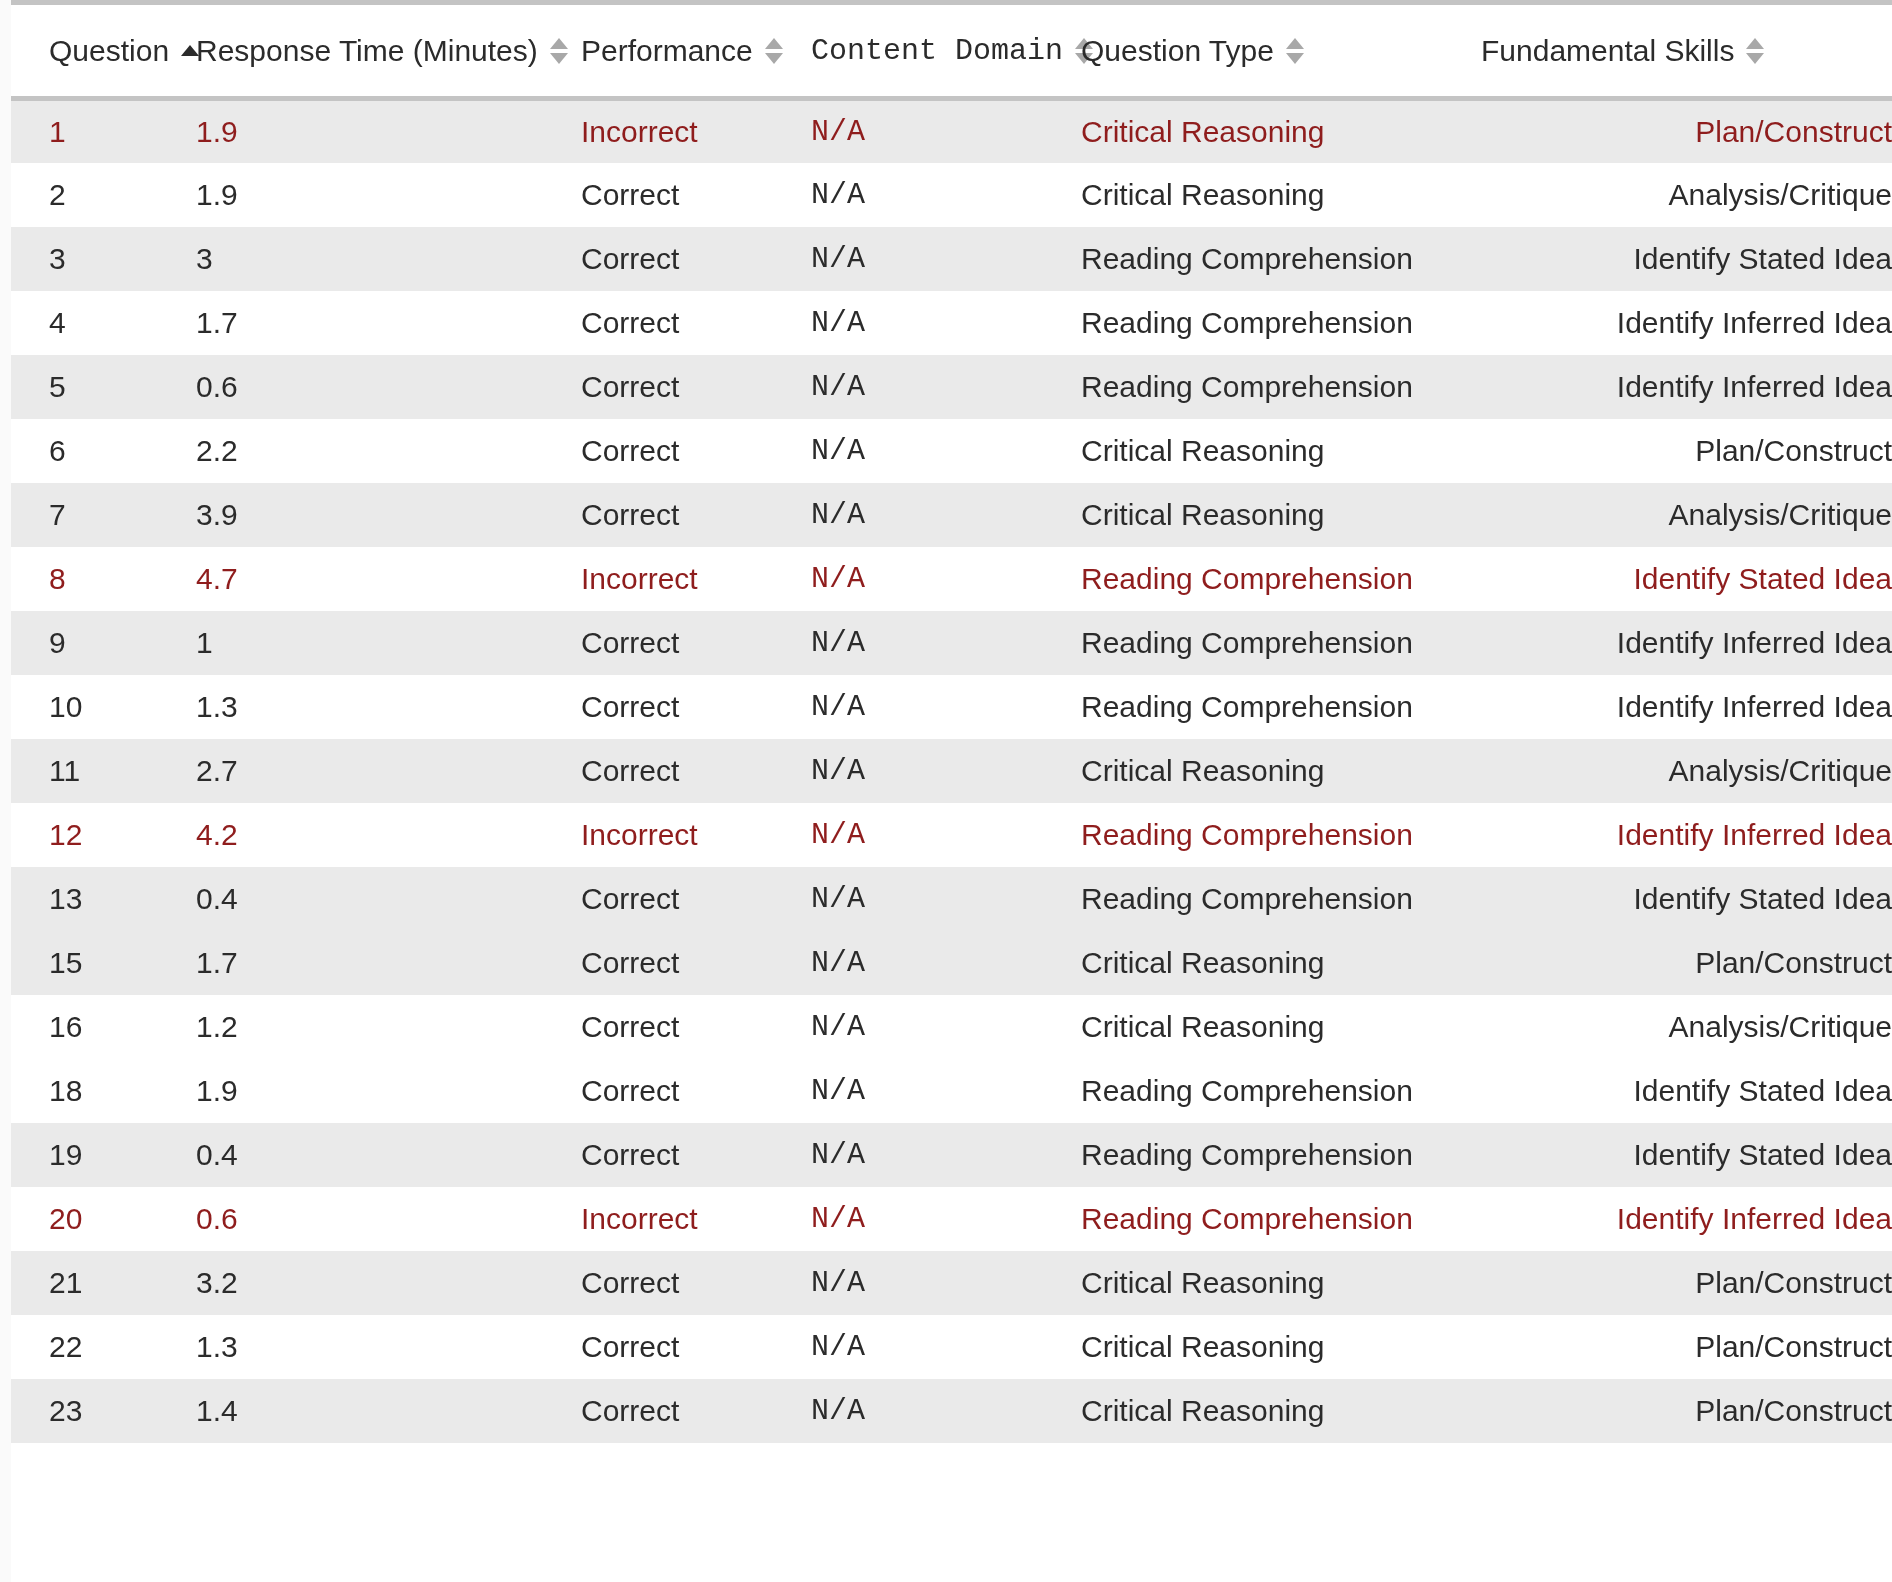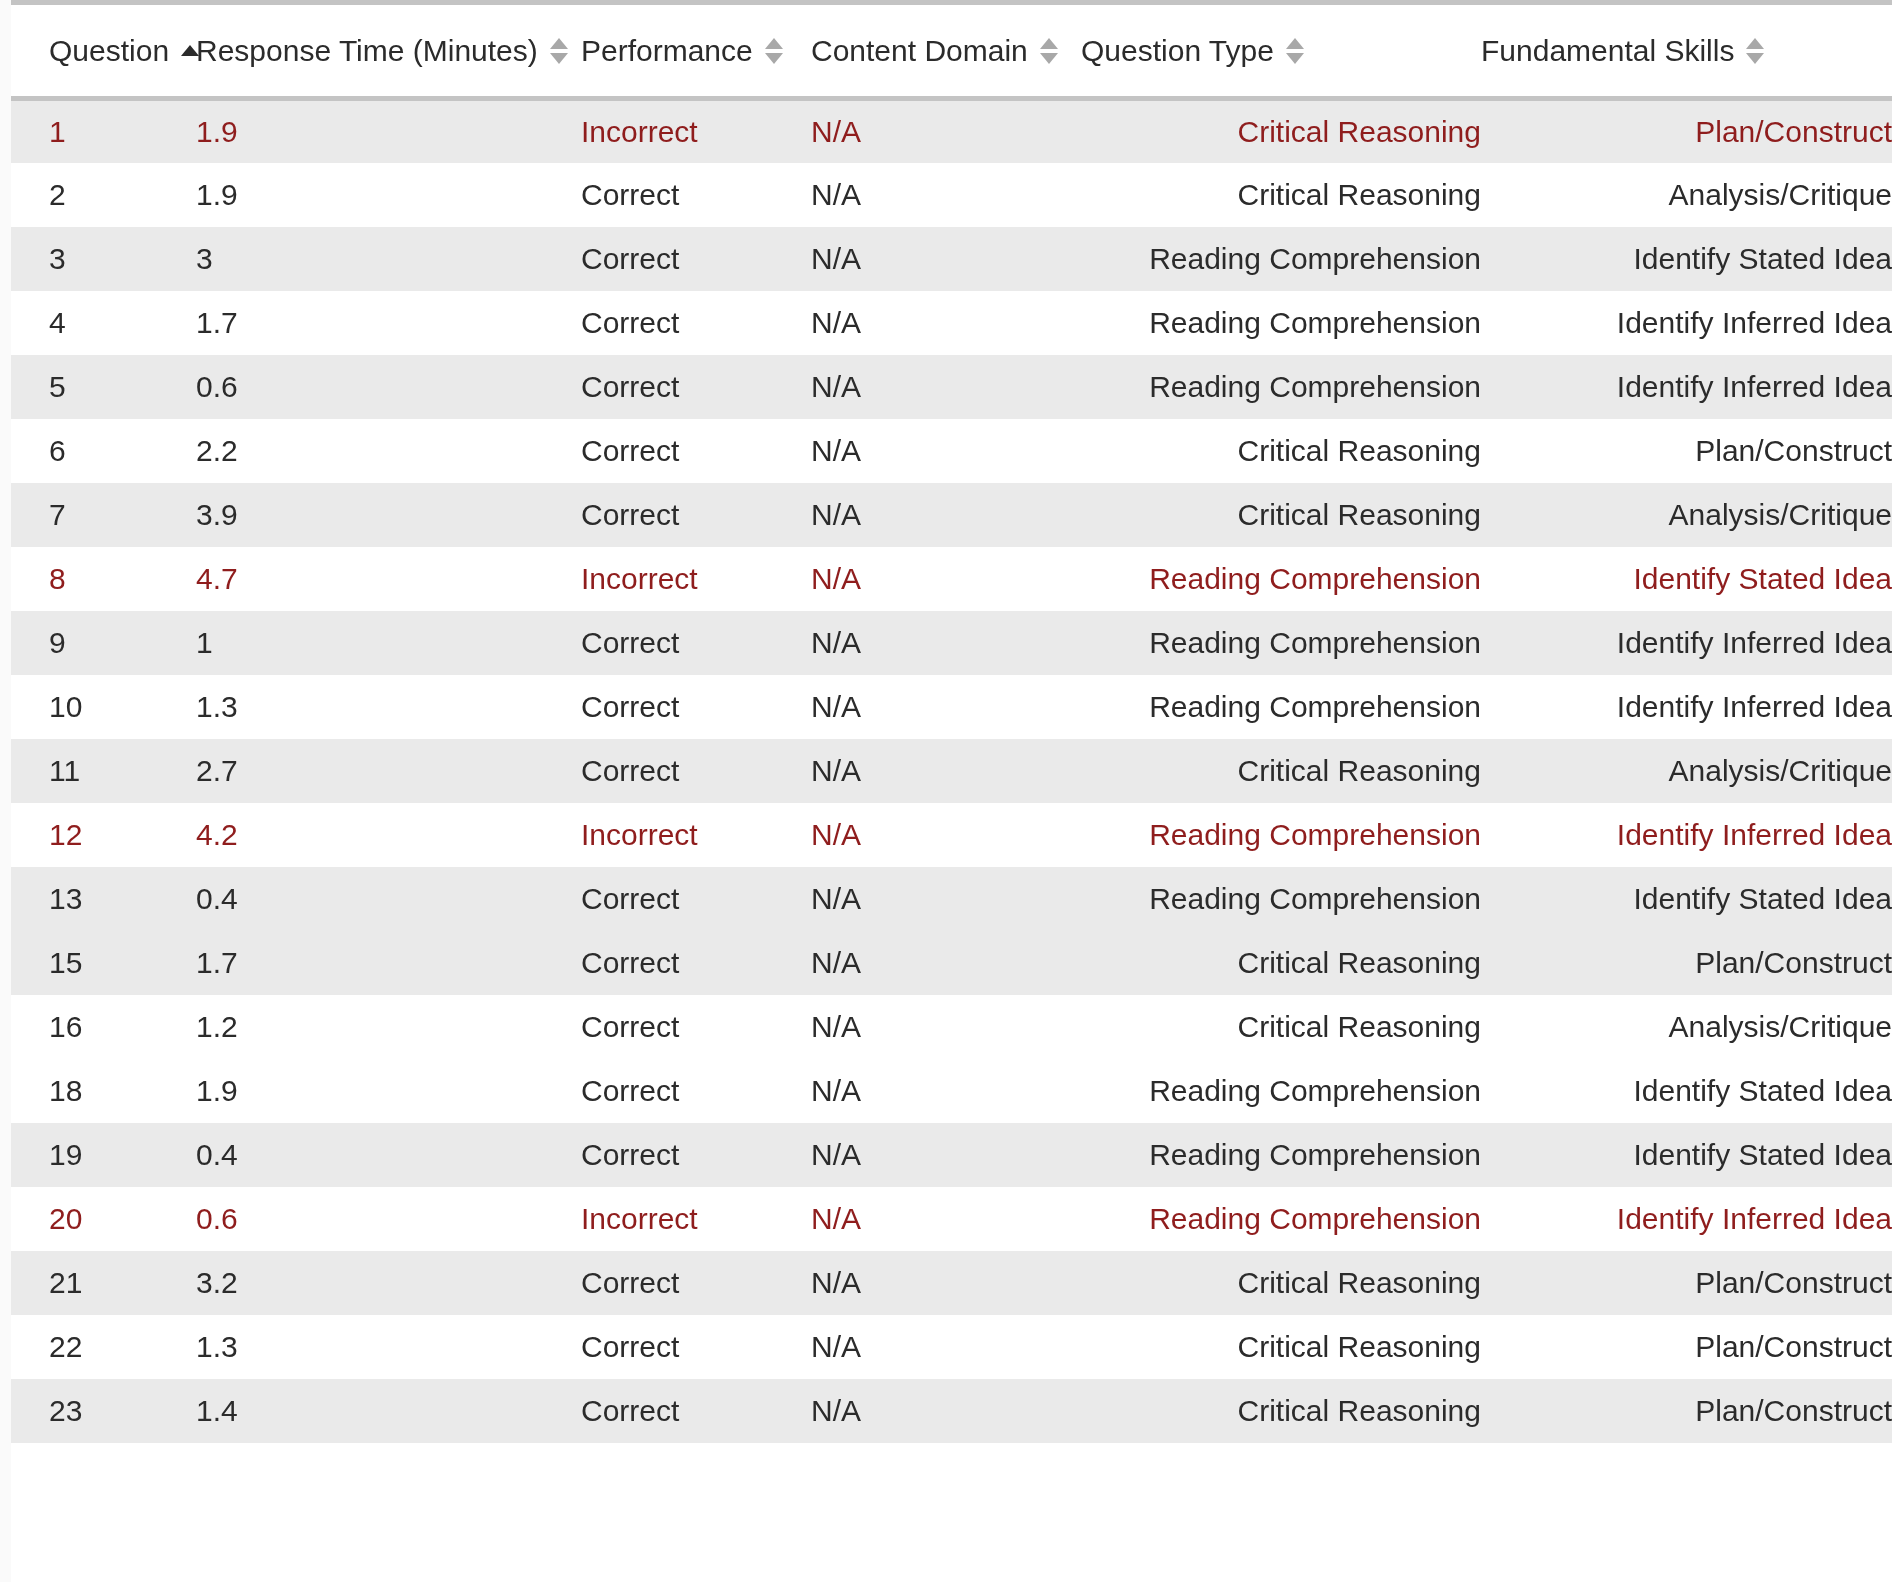--- a/index.html
+++ b/index.html
@@ -120,22 +120,22 @@
     box-sizing: border-box;
   }
   tbody tr.incorrect td {
     color: #8f1d1d;
   }
 
   
   .c-question { width: 185px;  padding-left: 38px !important; }
   .c-time     { width: 385px;  padding-left: 0 !important; }
   .c-perf     { width: 230px;  padding-left: 0 !important; }
-  .c-domain   { width: 270px;  padding-left: 0 !important; }
-  .c-qtype    { width: 400px;  padding-left: 0 !important; text-align: right; }
+  .c-domain   { width: 270px;  padding-left: 0 !important; font-family: Liberation Mono, monospace; }
+  .c-qtype    { width: 400px;  padding-left: 0 !important; }
   .c-skills   { width: 411px;  padding-left: 0 !important; text-align: right; }
 
   thead th.c-question { padding-left: 38px; }
 </style>
 </head>
 <body>
 
 <div class="page">
 
   <div class="left-gutter"></div>

